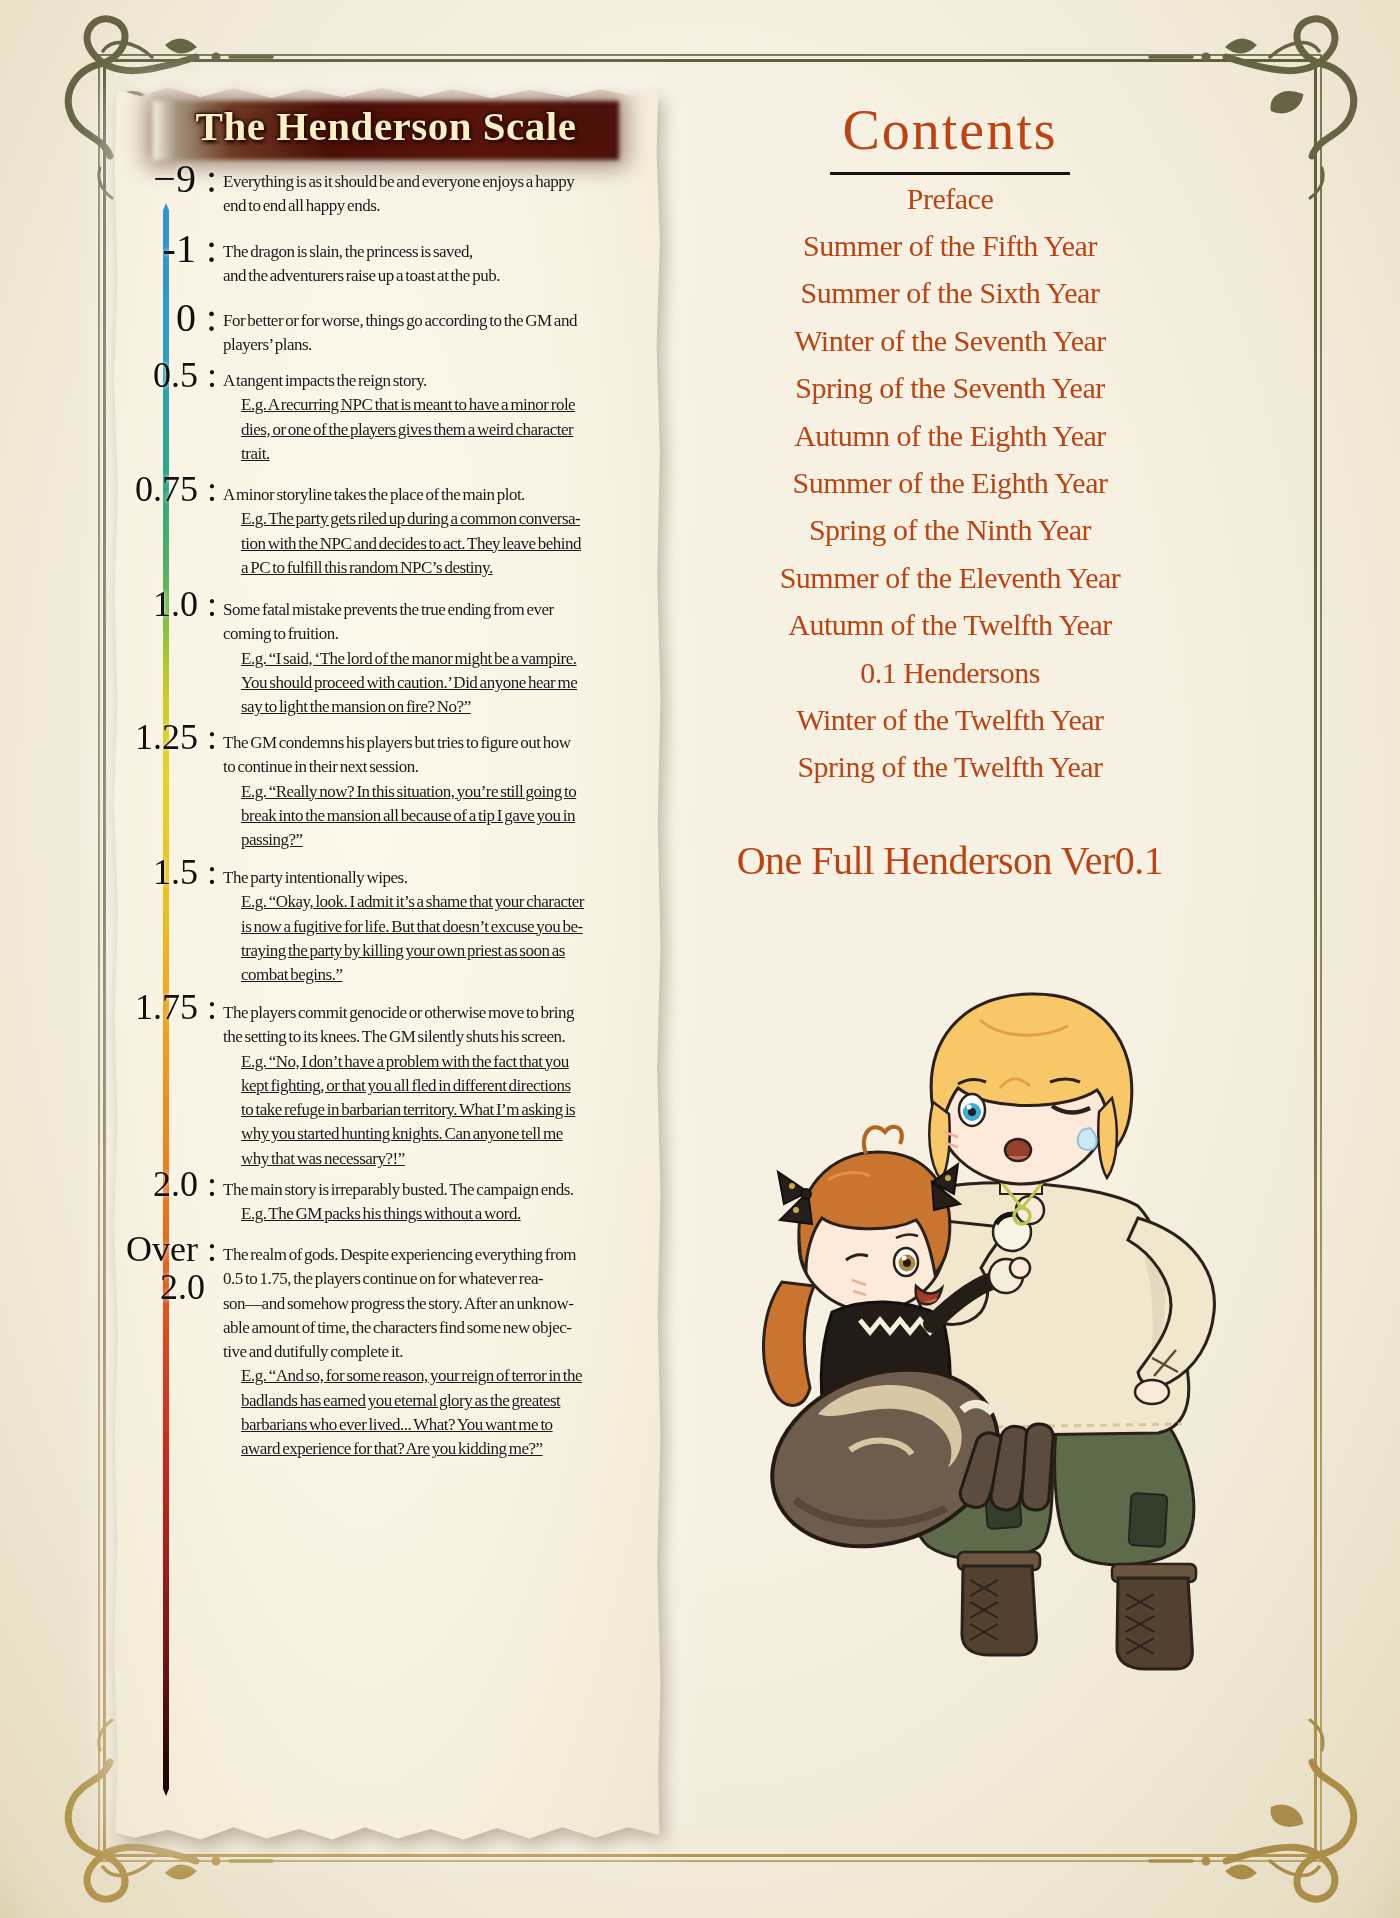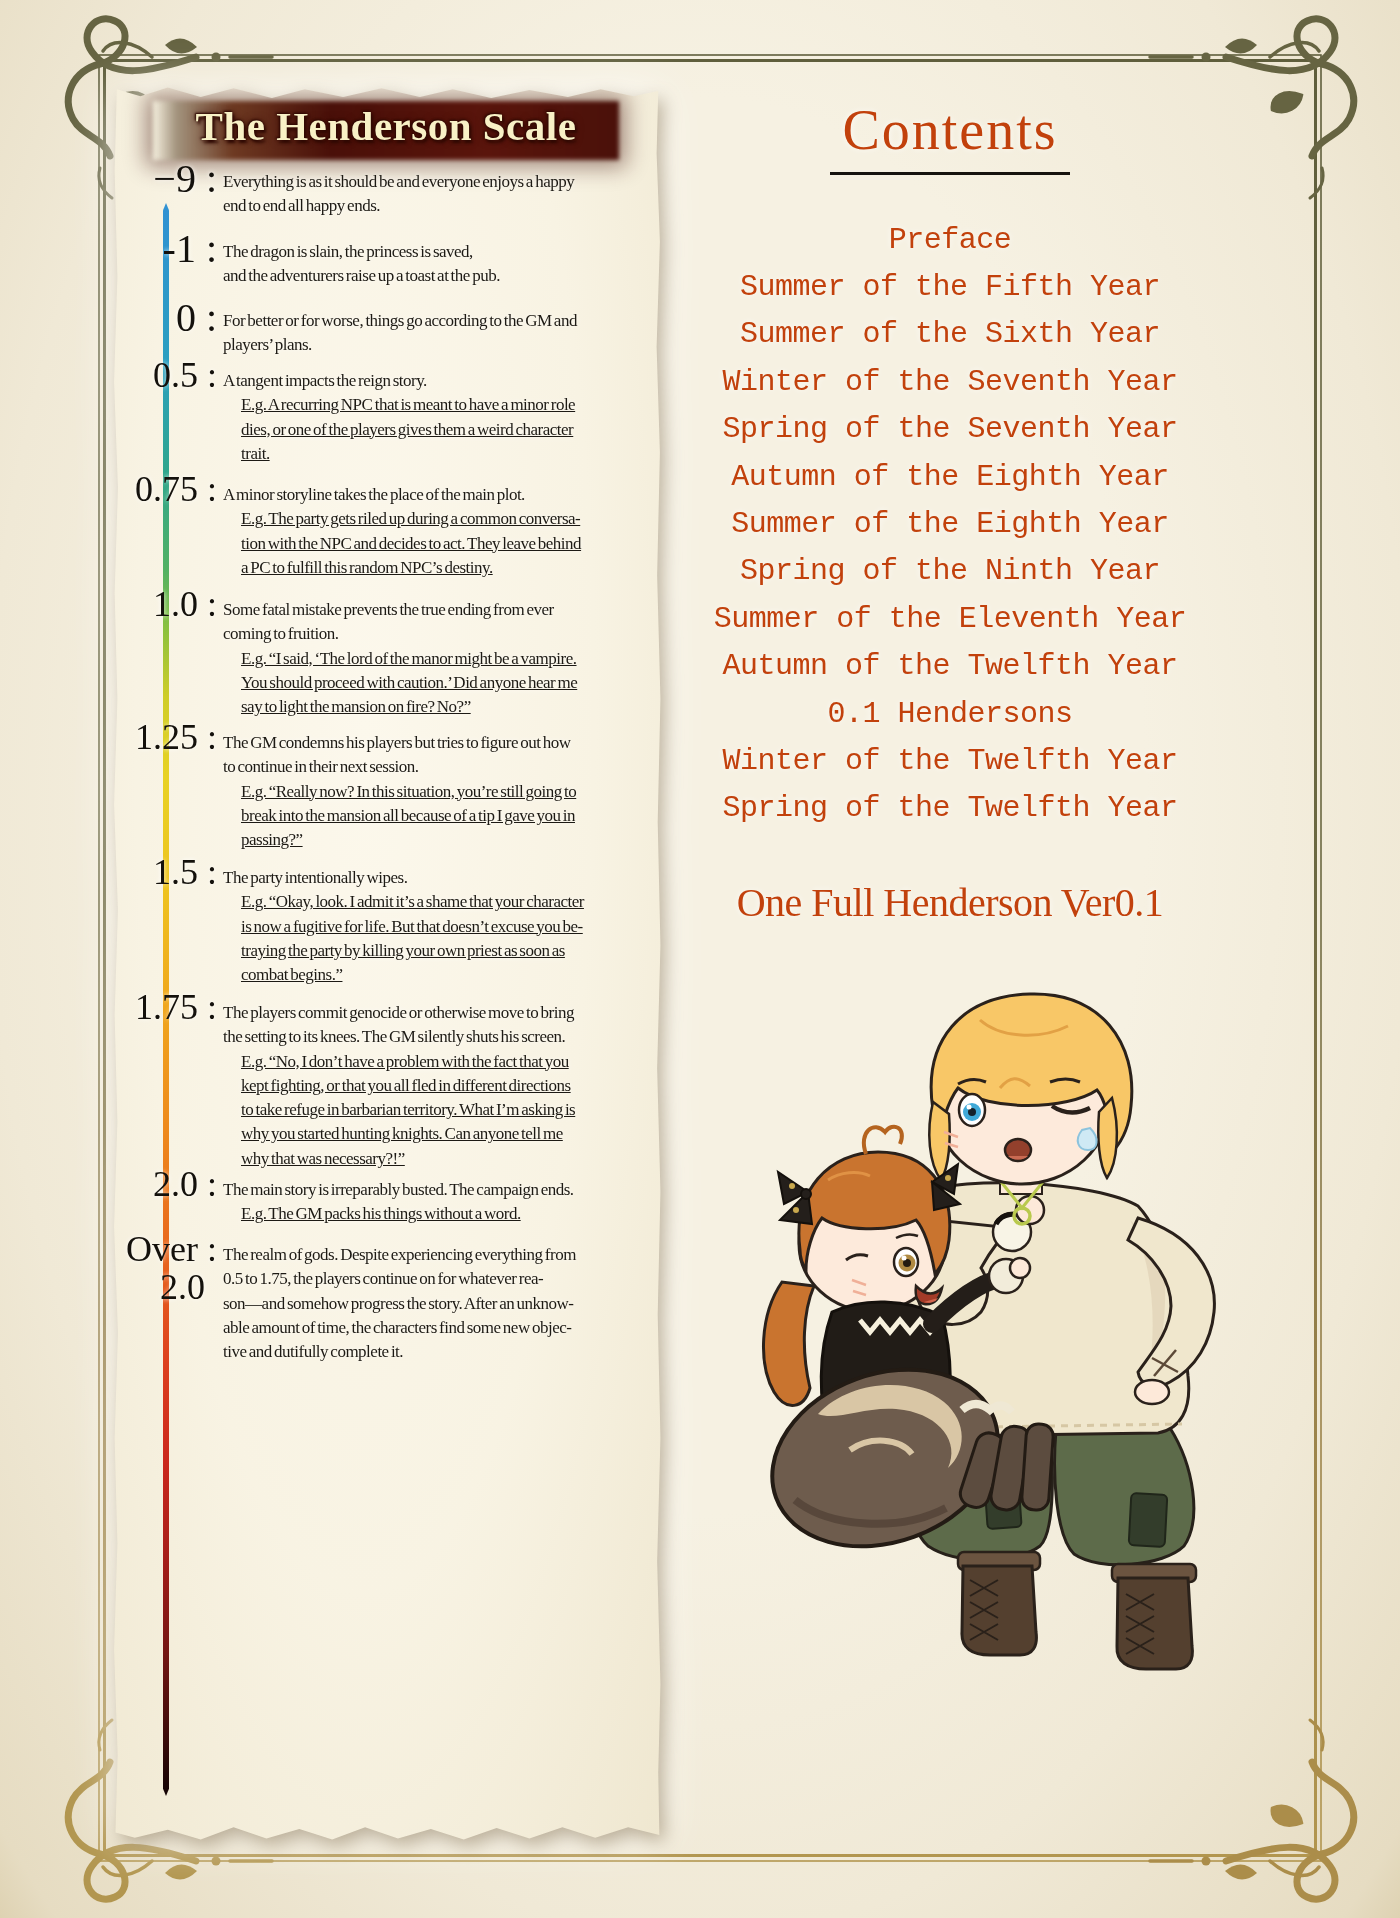--- a/index.html
+++ b/index.html
@@ -67,21 +67,21 @@
   }
   .example{margin-left:18px;text-decoration:underline;}
 
   
   #contents{position:absolute;left:660px;top:100px;width:580px;text-align:center;color:#c2410c;}
   .toc-title{
     display:inline-block;font-size:56px;letter-spacing:2px;line-height:1.1;
     border-bottom:3.5px solid #16130e;padding:0 12px 10px;
     text-shadow:0 0 6px rgba(255,255,255,.8);
   }
-  .toc-items{margin-top:42px;font-family:Liberation Mono, monospace;}
+  .toc-items{}
   .toc-item{
     font-size:30px;line-height:47.4px;letter-spacing:-0.5px;
     text-shadow:0 0 6px rgba(255,255,255,.8);
   }
   .toc-footer{
     margin-top:46px;font-size:40px;line-height:47.4px;letter-spacing:-0.5px;
     text-shadow:0 0 6px rgba(255,255,255,.8);
   }
 
   
@@ -271,20 +271,24 @@
       <div class="lvl">
         <div class="lvl-main">Over :</div>
         <div class="lvl-sub">2.0</div>
       </div>
       <div class="entry-body">
         <div class="desc">The realm of gods. Despite experiencing everything from
 0.5 to 1.75, the players continue on for whatever rea-
 son—and somehow progress the story. After an unknow-
 able amount of time, the characters find some new objec-
 tive and dutifully complete it.</div>
+        <div class="example">E.g. “And so, for some reason, your reign of terror in the
+badlands has earned you eternal glory as the greatest
+barbarians who ever lived... What? You want me to
+award experience for that? Are you kidding me?”</div>
       </div>
     </div>
 
   </div>
 </div>
 
 <div id="contents">
   <div>
     <span class="toc-title">Contents</span>
   </div>

